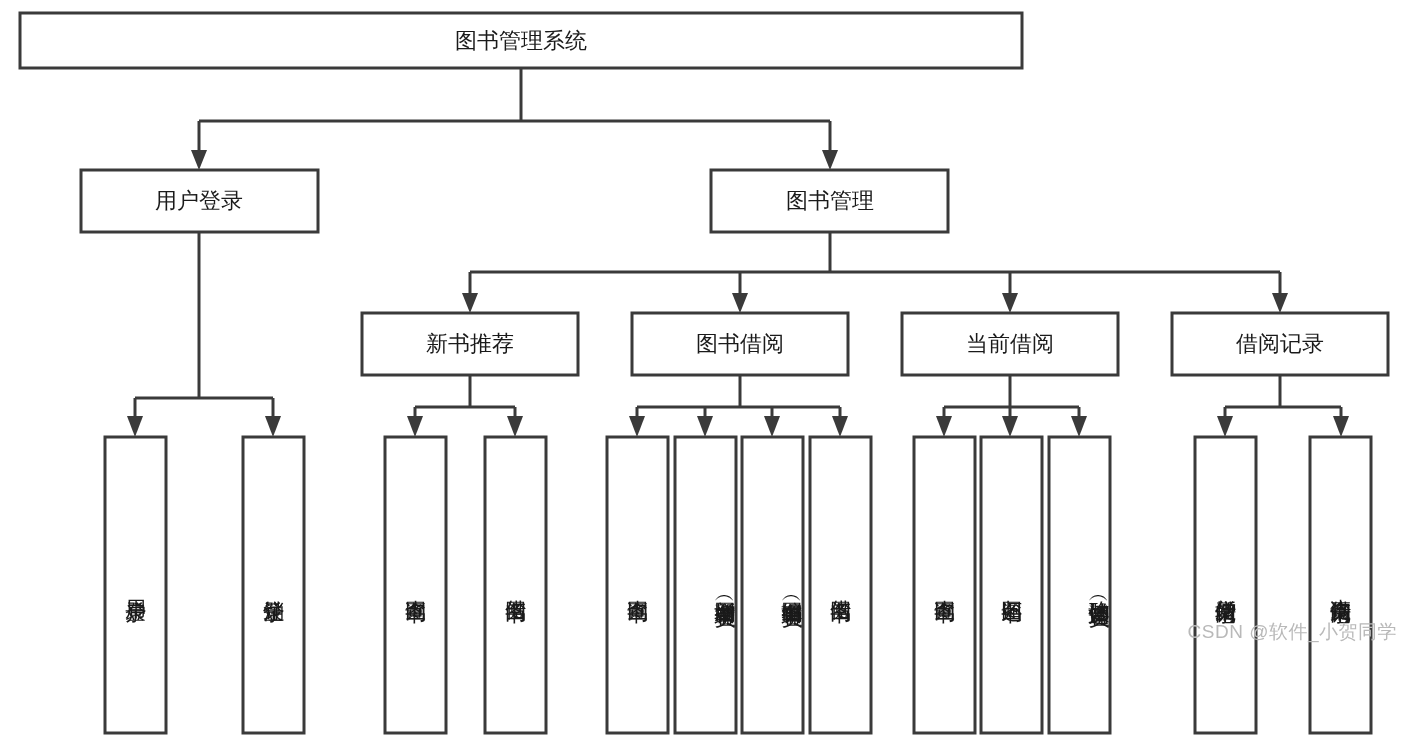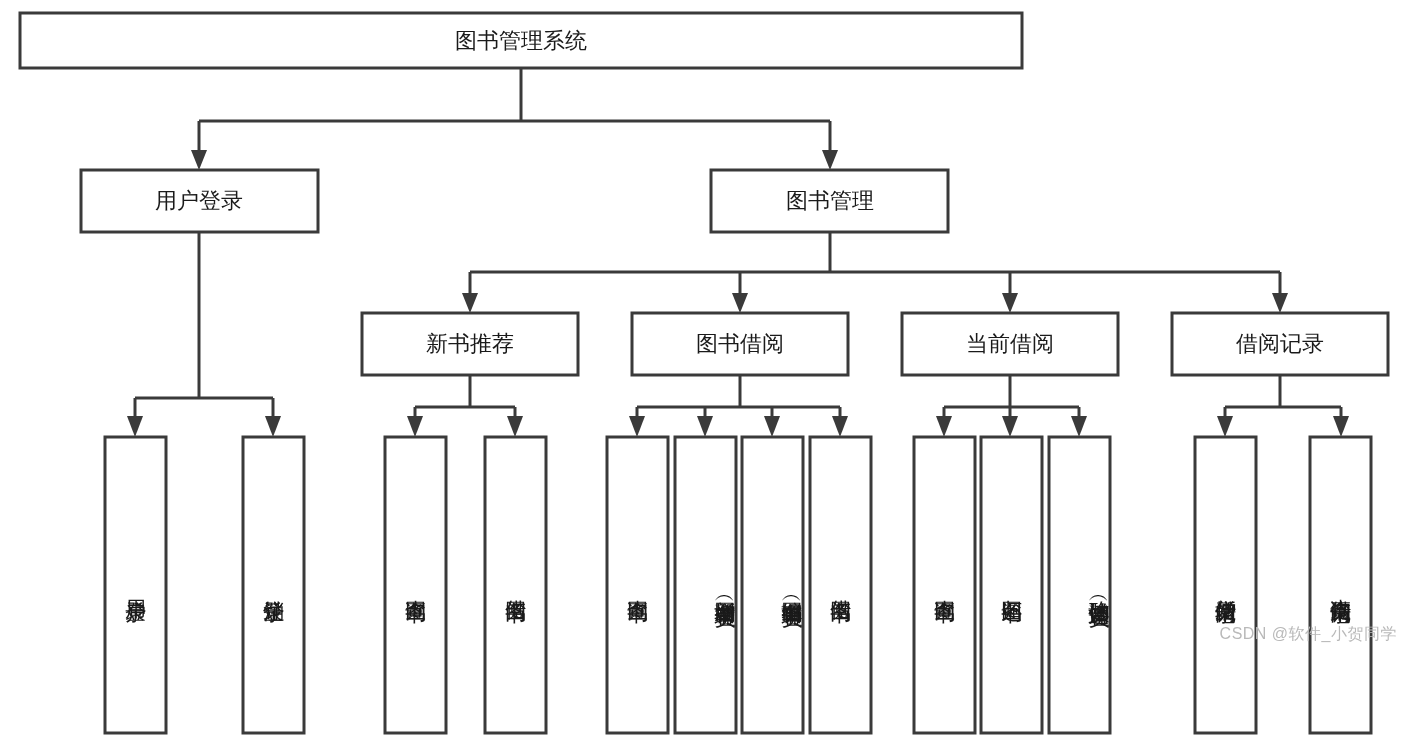--- a/index.html
+++ b/index.html
@@ -27,21 +27,21 @@
     writing-mode:vertical-rl;
     text-orientation:upright;
     display:flex;align-items:center;justify-content:center;
     white-space:pre;
     letter-spacing:1px;
     pointer-events:none;
   }
   .watermark{
     position:absolute;right:8px;bottom:6px;
     font-family:"Liberation Sans","DejaVu Sans",sans-serif;
-    font-size:16px;color:#b9b9b9;
+    font-size:19px;color:#b9b9b9;
     letter-spacing:.5px;white-space:nowrap;margin-top:23px;
   }
 </style>
 </head>
 <body>
 
 <div id="stage">
 
   <svg class="diagram" viewBox="0 0 1405 747">
 

